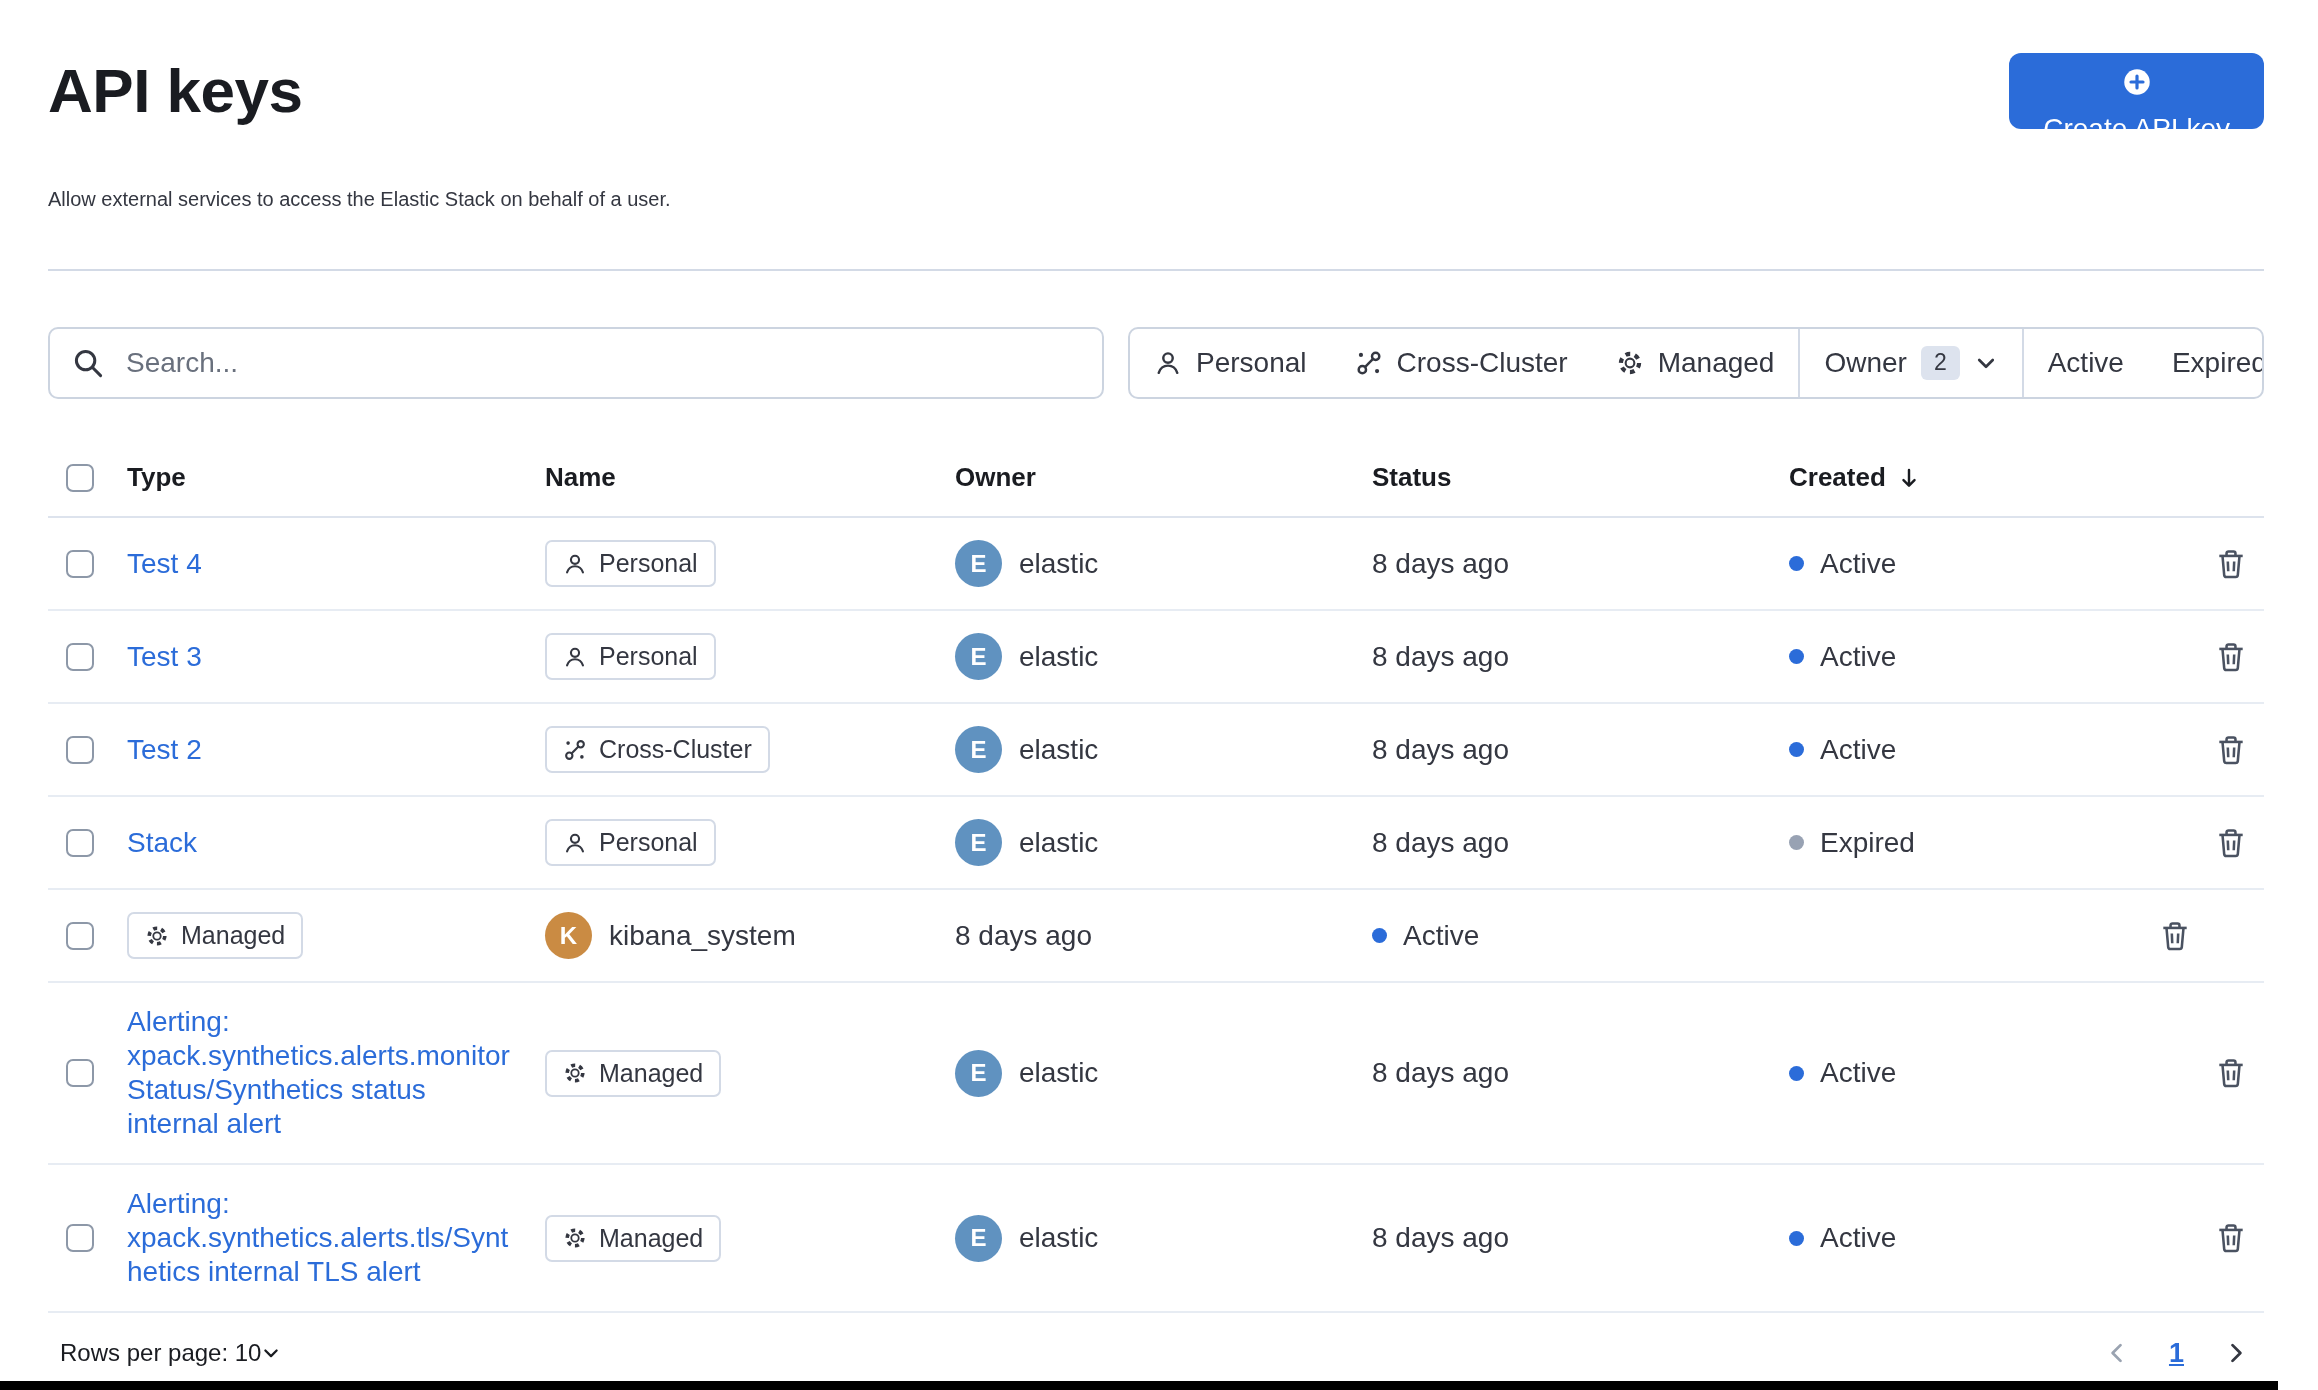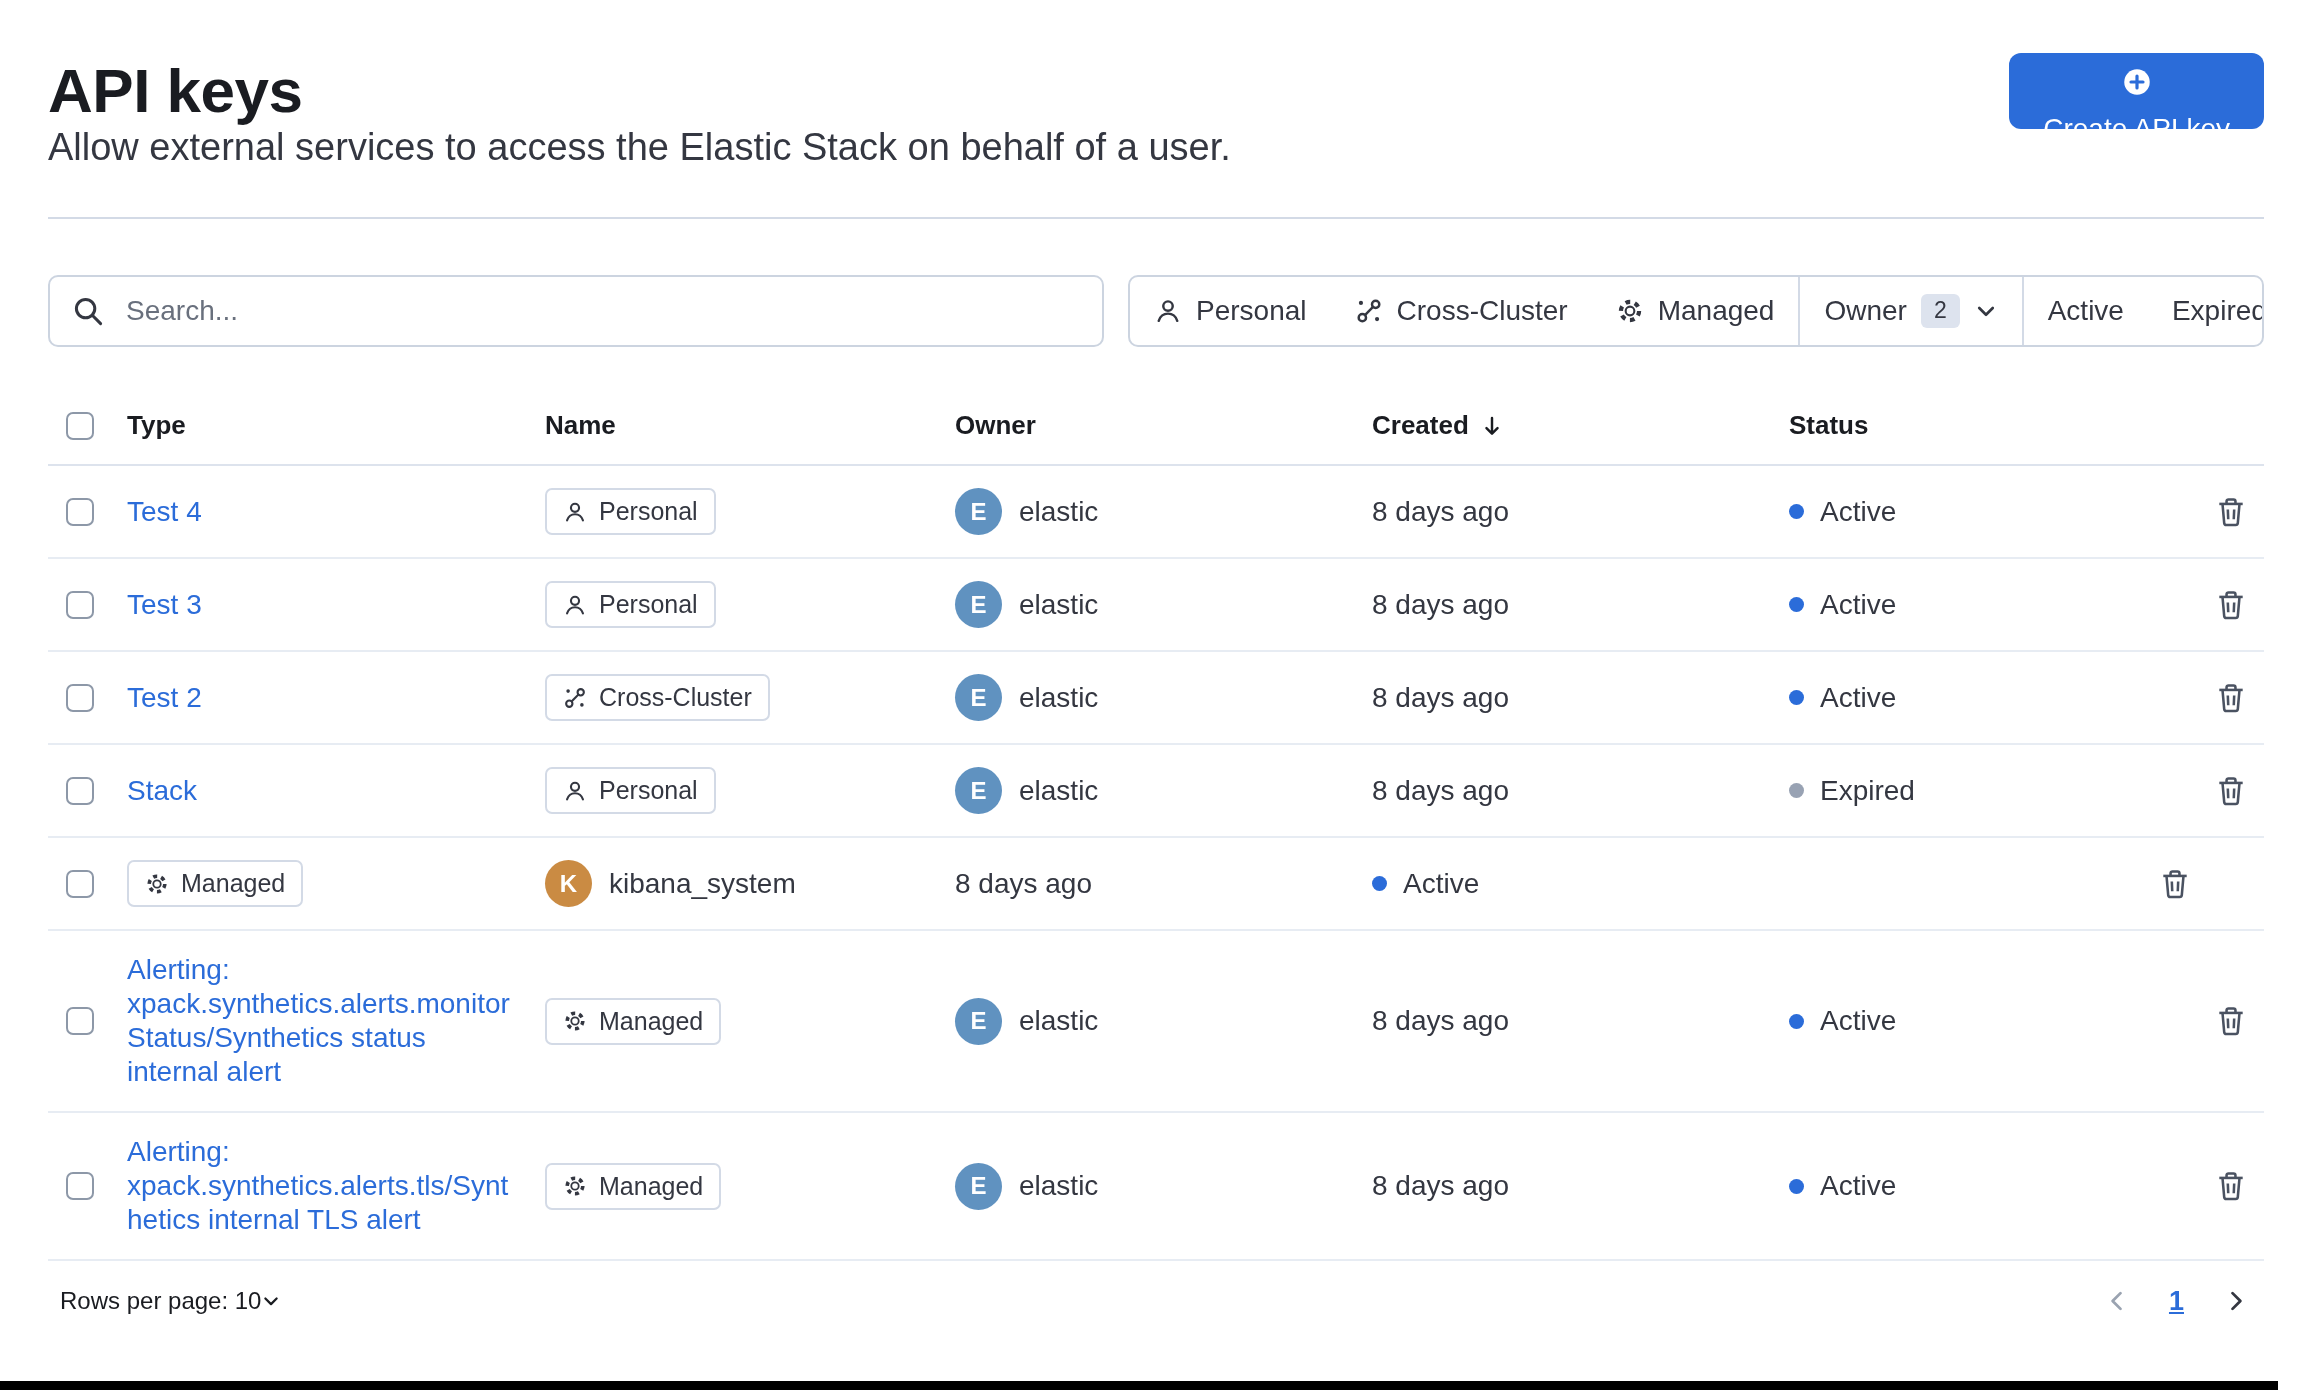--- a/index.html
+++ b/index.html
@@ -6,21 +6,21 @@
   html,body { background:#fff; font-family:"Liberation Sans", sans-serif; color:#343741; }
   .page { position:relative; width:2318px; height:1390px; overflow:hidden; background:#fff; padding:53px 54px 0 48px; }
 
   
   .header-row { display:flex; justify-content:space-between; align-items:center; }
   .page-title { font-size:62px; font-weight:700; color:#1a1c21; letter-spacing:-0.5px; line-height:1.15; }
   .create-btn { display:inline-flex; align-items:center; gap:16px; background:var(--accent,#2b6cd9); color:#fff;
     border:none; border-radius:12px; height:76px; padding:14px 34px; font-size:28px; font-weight:500;
     font-family:inherit; cursor:pointer;flex-direction:column; }
   .create-btn svg { width:30px; height:30px; display:block; }
-  .subtitle { font-size:38px; color:#343741; line-height:36px; }
+  .subtitle { margin-top:52px; font-size:20px; color:#343741; line-height:36px; }
   .divider { margin-top:52px; border-top:2px solid var(--border,#d3dae6); }
 
   
   .controls { margin-top:56px; display:flex; gap:24px; height:72px; }
   .search-box { position:relative; width:1056px; flex:0 0 auto; }
   .search-box input { width:100%; height:72px; border:2px solid #ccd4e0; border-radius:10px; font-size:28px;
     padding:0 24px 0 76px; color:#15803d; background:#fff; font-family:inherit; outline:none; }
   .search-box input::placeholder { color:#69707d; }
   .search-icon { position:absolute; left:24px; top:50%; transform:translateY(-50%); color:#343741; }
   .search-icon svg { width:32px; height:32px; display:block; }
@@ -157,29 +157,29 @@
   </div>
 
   <div class="table">
     <div class="grid thead">
       <div class="cell c-check">
           <span class="checkbox"></span>
         </div>
       <div class="cell">Type</div>
       <div class="cell">Name</div>
       <div class="cell">Owner</div>
+      <div class="cell">Status</div>
       <div class="cell">
         <span>Created</span>
         <span class="sort-icon">
           <svg viewBox="0 0 16 16" fill="none" stroke="currentColor" stroke-width="1.5" stroke-linecap="round" stroke-linejoin="round">
               <path d="M8 3v9.5M4.6 9.3L8 12.7l3.4-3.4"></path>
             </svg>
         </span>
       </div>
-      <div class="cell">Status</div>
       <div class="cell c-actions"></div>
     </div>
 
     <div class="grid trow">
       <div class="cell c-check">
           <span class="checkbox"></span>
         </div>
       <div class="cell">
           <a class="name-link">Test 4</a>
         </div>

